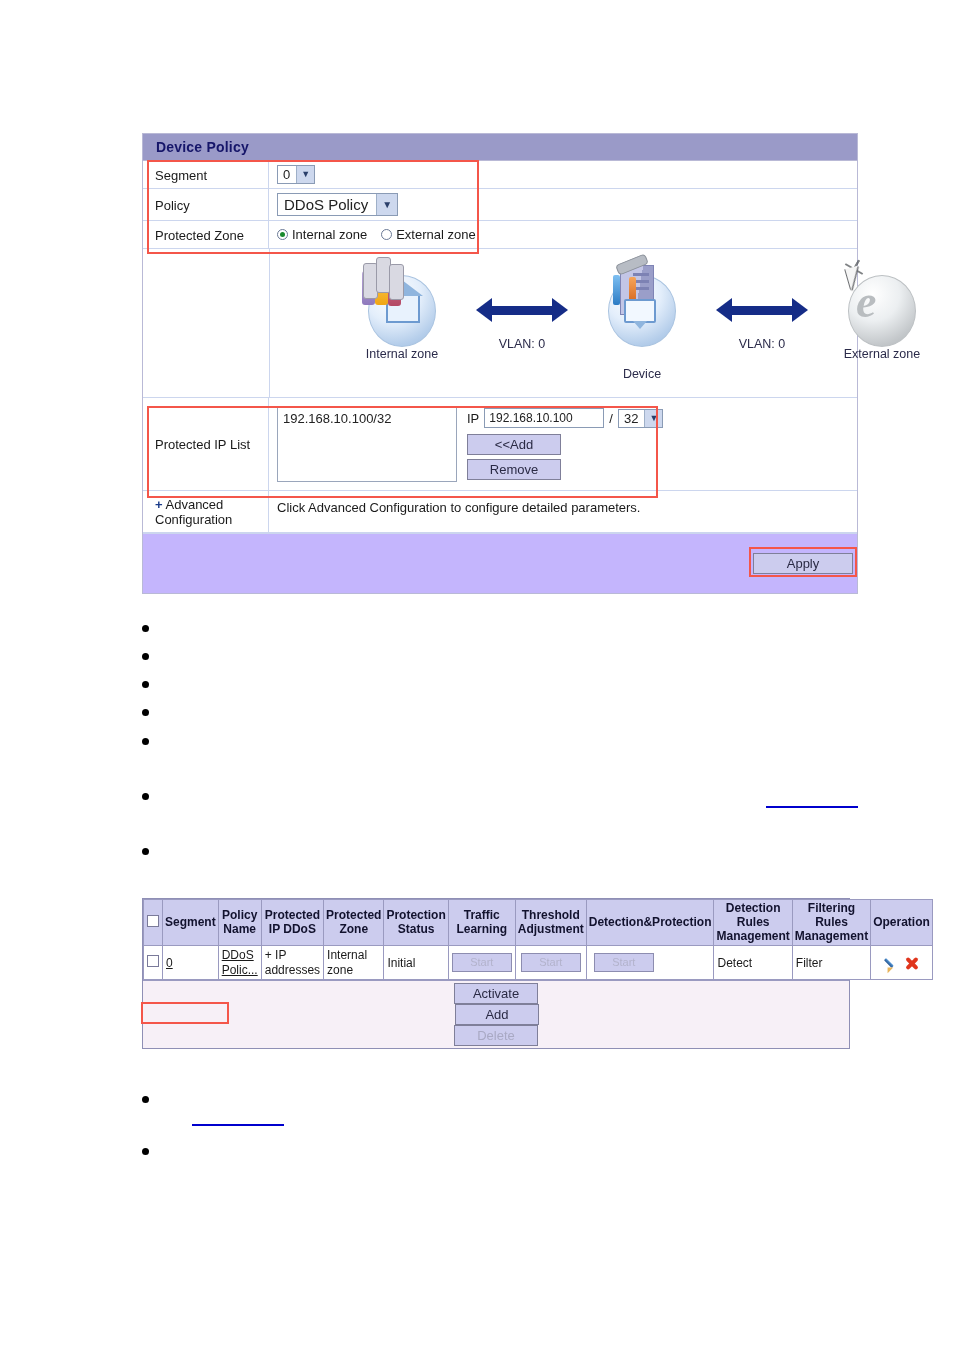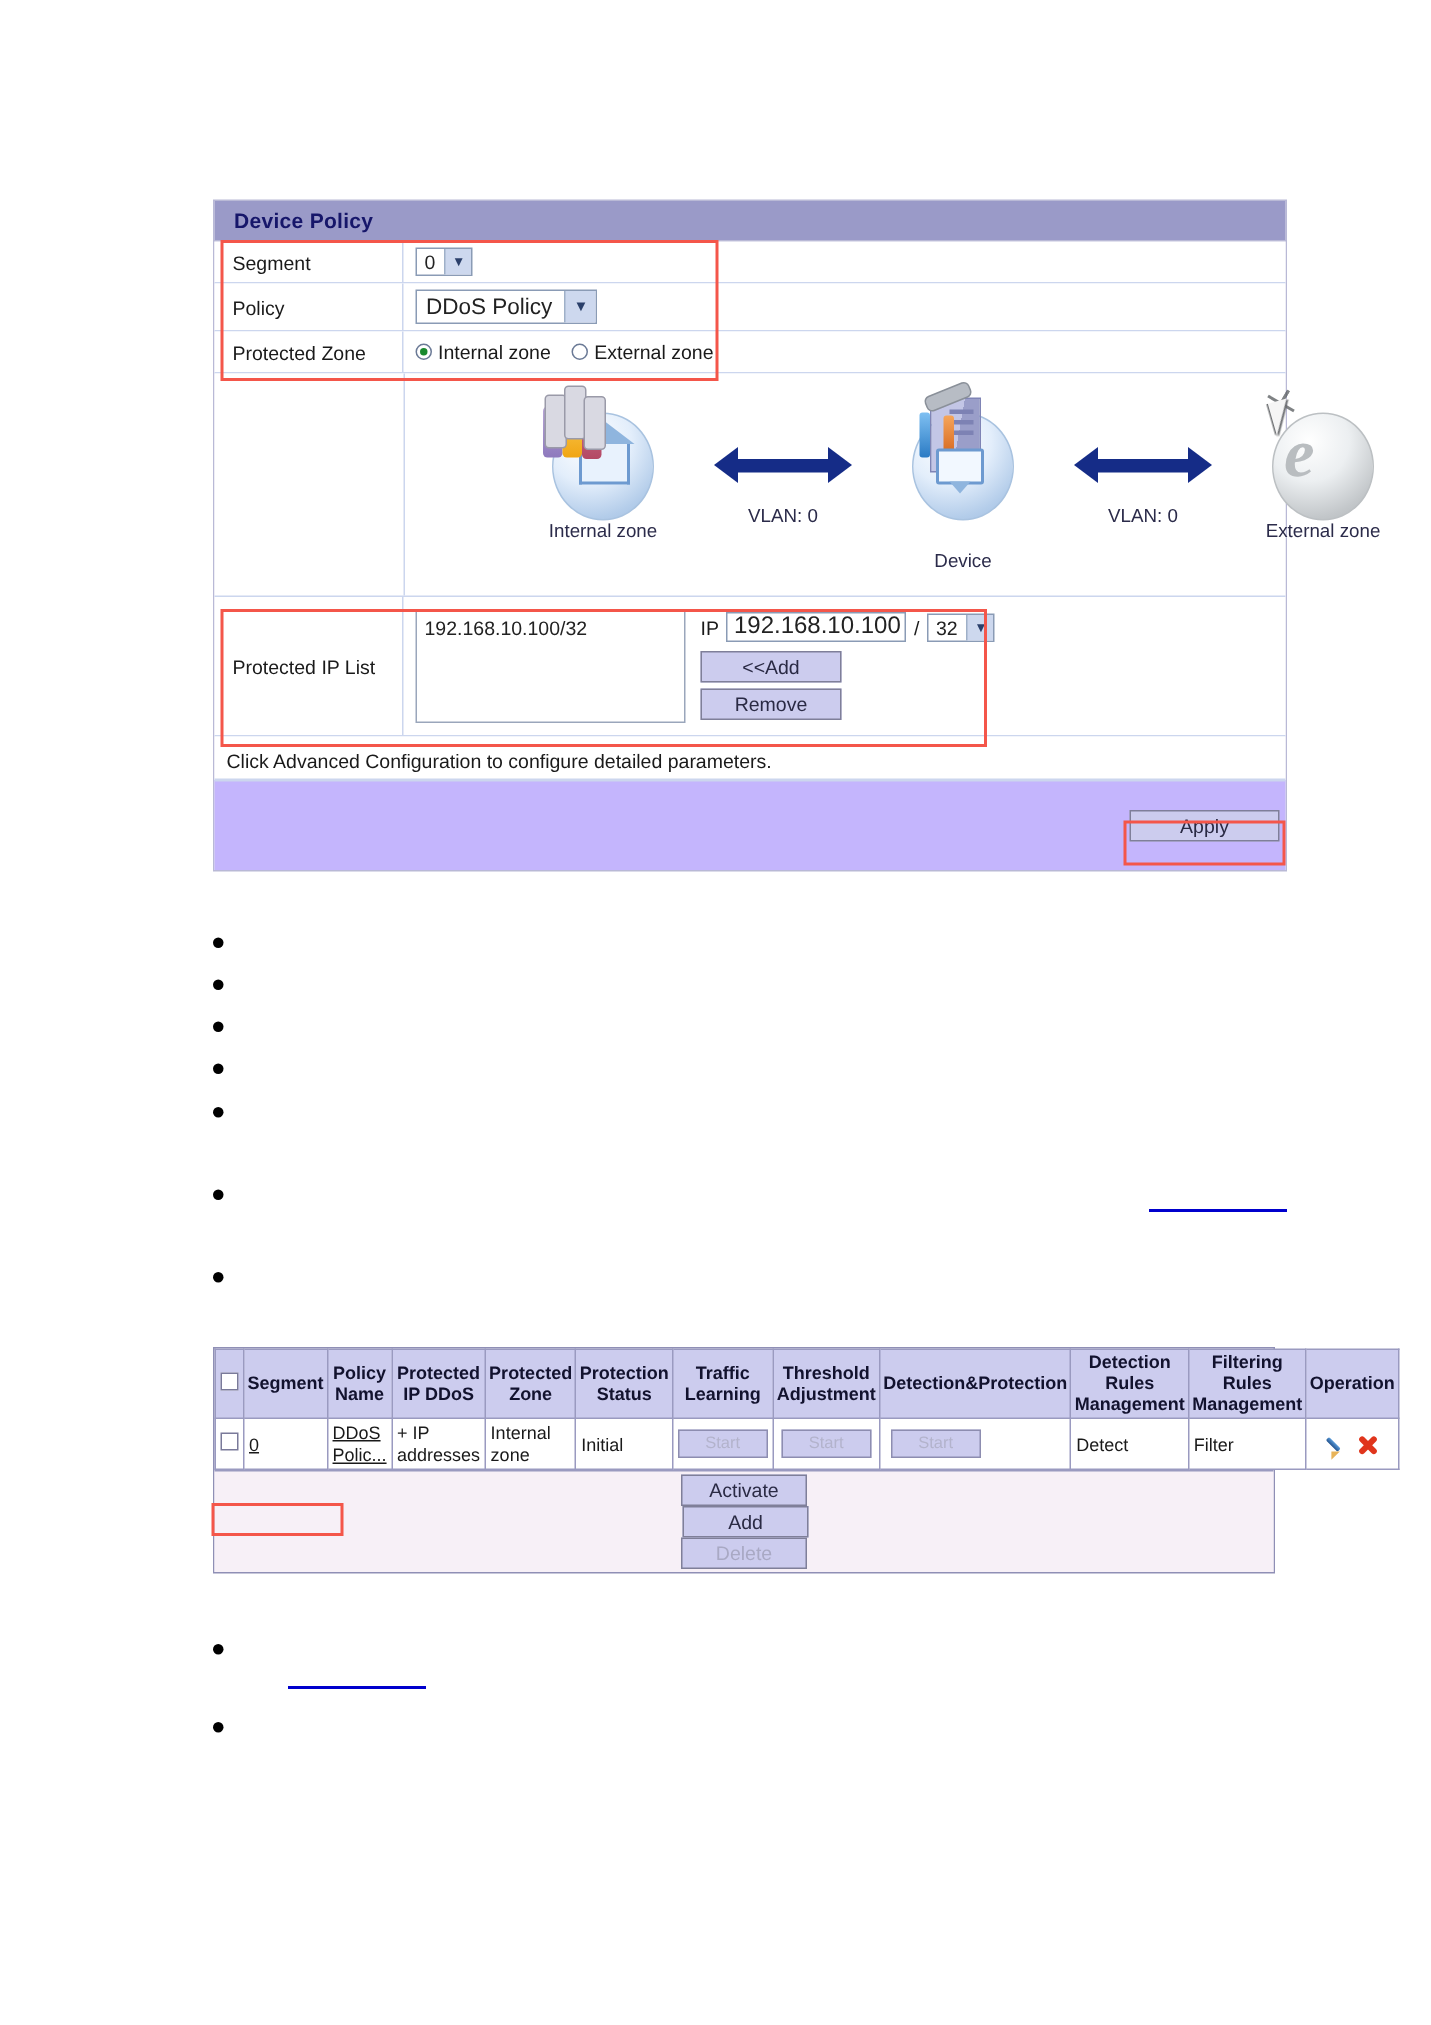--- a/index.html
+++ b/index.html
@@ -259,21 +259,21 @@
     box-sizing: border-box;
     font-size: 13px;
     color: #222;
     overflow: hidden;
   }
   .ip-side { margin-left: 10px; }
   .ip-line { display: flex; align-items: center; gap: 5px; font-size: 13px; }
   .txtinput {
     border: 1px solid #8a9bb5; background: #fff;
     height: 20px; line-height: 18px; box-sizing: border-box;
-    padding: 0 4px; font-size: 16px; color: #222;
+    padding: 0 4px; font-size: 12px; color: #222;
     font-family: "Liberation Sans", sans-serif;
   }
   .btn {
     background: #ccccee;
     border: 1px solid #7f7f99;
     font-size: 13px;
     color: #2a2a44;
     text-align: center;
     padding: 2px 0;
     box-sizing: border-box;
@@ -510,20 +510,27 @@
             <span class="sel-arrow">▼</span>
           </span>
         </div>
         <div class="btn add-btn">&lt;&lt;Add</div>
         <div class="btn remove-btn">Remove</div>
       </div>
     </div>
   </div>
 
   <div class="form-row">
+    <div class="row-label" style="align-items:flex-start; padding-top:6px;">
+      <span>
+        <span class="adv-plus">+</span>
+        <span>Advanced</span><br>
+        <span>Configuration</span>
+      </span>
+    </div>
     <div class="row-field" style="align-items:flex-start; padding-top:9px;">
       <span>Click Advanced Configuration to configure detailed parameters.</span>
     </div>
   </div>
 
   <div class="apply-row">
     <div class="btn apply-btn">Apply</div>
   </div>
 </div>
 

